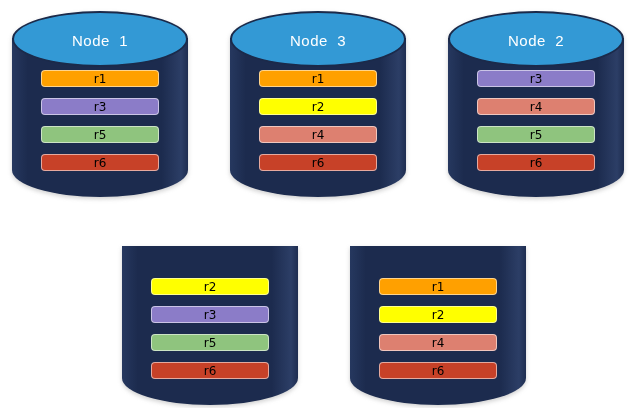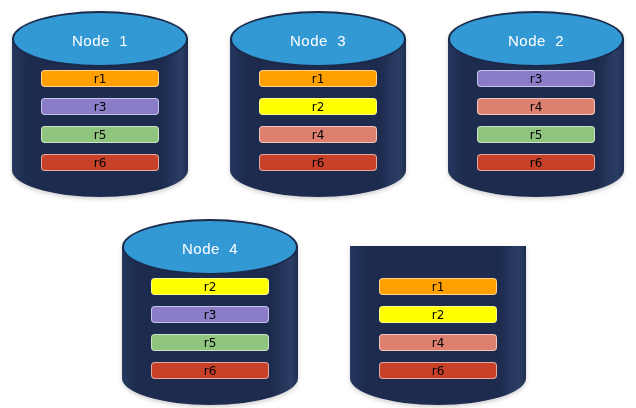--- a/index.html
+++ b/index.html
@@ -118,23 +118,20 @@
     <div class="bars">
 
     <div class="bar" style="background: rgb(139, 124, 200);">r3</div>
         <div class="bar" style="background: rgb(221, 128, 112);">r4</div>
         <div class="bar" style="background: rgb(143, 196, 126);">r5</div>
         <div class="bar" style="background: rgb(199, 65, 40);">r6</div>
       </div>
   </div>
     <div class="cylinder" style="left: 122px; top: 219px;">
     <div class="cyl-body"></div>
-    <div class="cyl-top">
-      <span class="cyl-title">Node  4</span>
-    </div>
     <div class="bars">
 
     <div class="bar" style="background: rgb(255, 255, 0);">r2</div>
         <div class="bar" style="background: rgb(139, 124, 200);">r3</div>
         <div class="bar" style="background: rgb(143, 196, 126);">r5</div>
         <div class="bar" style="background: rgb(199, 65, 40);">r6</div>
       </div>
   </div>
     <div class="cylinder" style="left: 350px; top: 219px;">
     <div class="cyl-body"></div>

